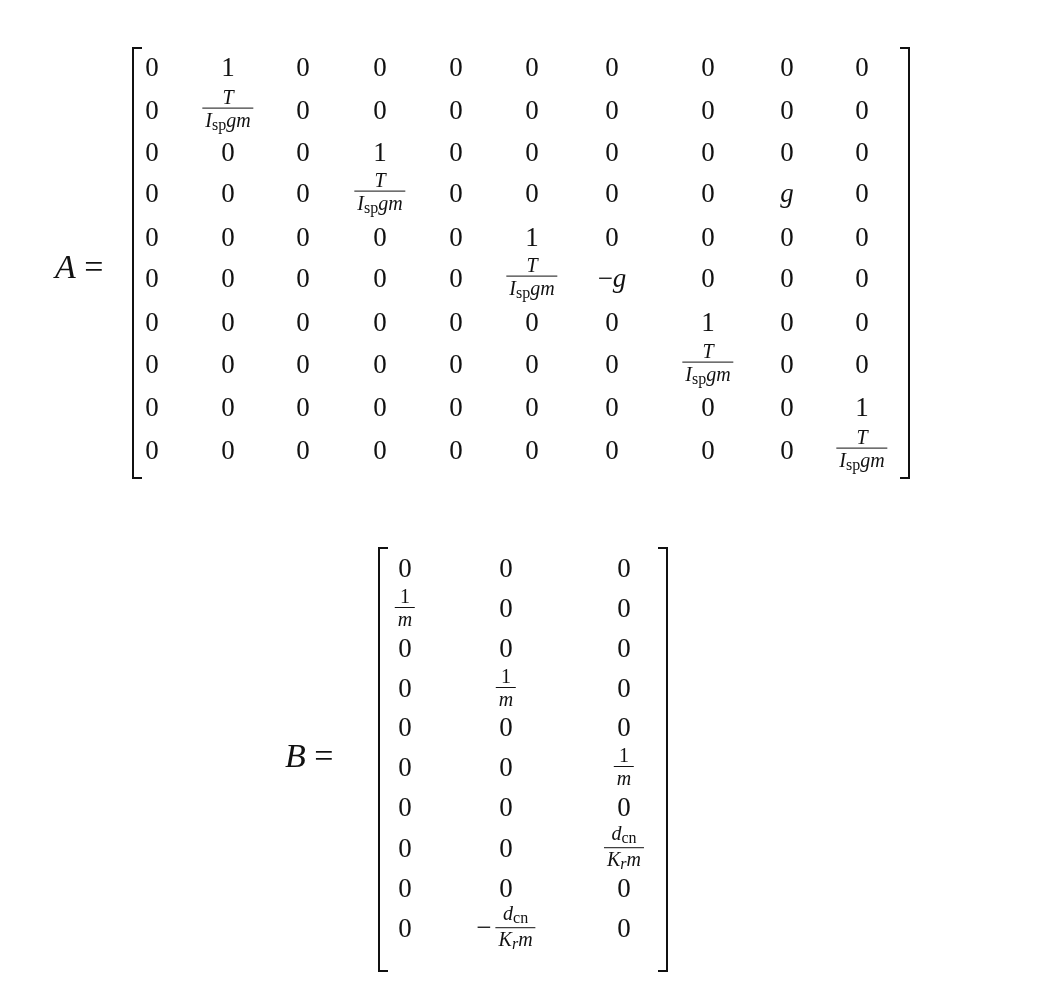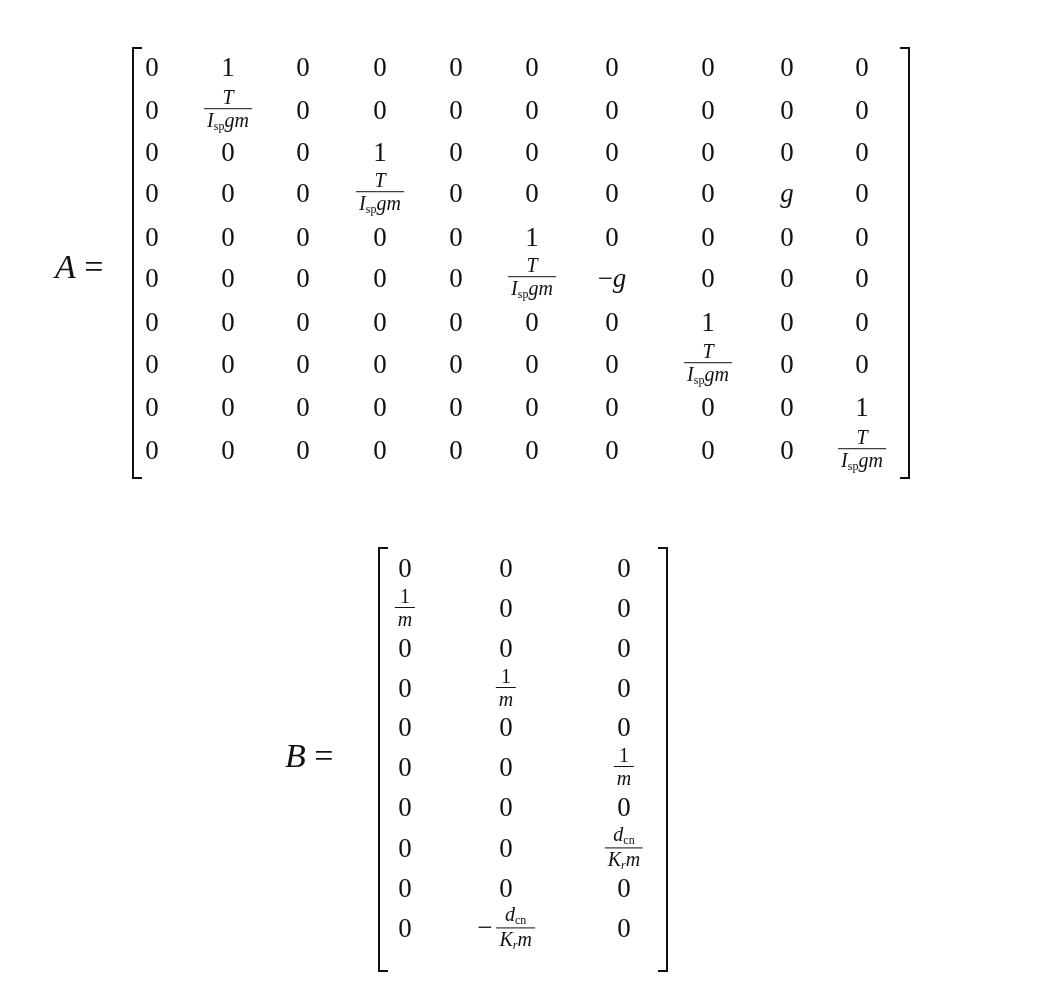--- a/index.html
+++ b/index.html
@@ -10,21 +10,21 @@
   .bracket { position:absolute; border:2.5px solid #111; }
   .bl { border-right:none; width:8px; }
   .br { border-left:none; width:8px; }
   .cell { position:absolute; transform:translate(-50%,-50%);
           font-family:"Liberation Serif","DejaVu Serif",serif; font-size:27px;
           white-space:nowrap; text-align:center; line-height:1; }
   .cell i { font-style:italic; }
   .frac { display:inline-flex; flex-direction:column; align-items:center; vertical-align:middle; }
   .frac .num { font-size:20px; line-height:1.05; padding:0 2px; }
   .frac .den { font-size:20px; line-height:1.05; border-top:1.5px solid #111; padding:1px 3px 0 3px; }
-  .frac sub { font-size:12px; font-style:normal; vertical-align:-3px; }
+  .frac sub { font-size:16px; font-style:normal; vertical-align:-3px; }
   .neg { display:inline-flex; align-items:center; gap:4px; }
 </style>
 </head>
 <body>
 
 <div id="eqA">
   <div class="label" style="left:55px; top:248px;">
     <i>A</i> <span>=</span>
   </div>
   <div class="bracket bl" style="left:132px; top:47px; height:428px;"></div>

